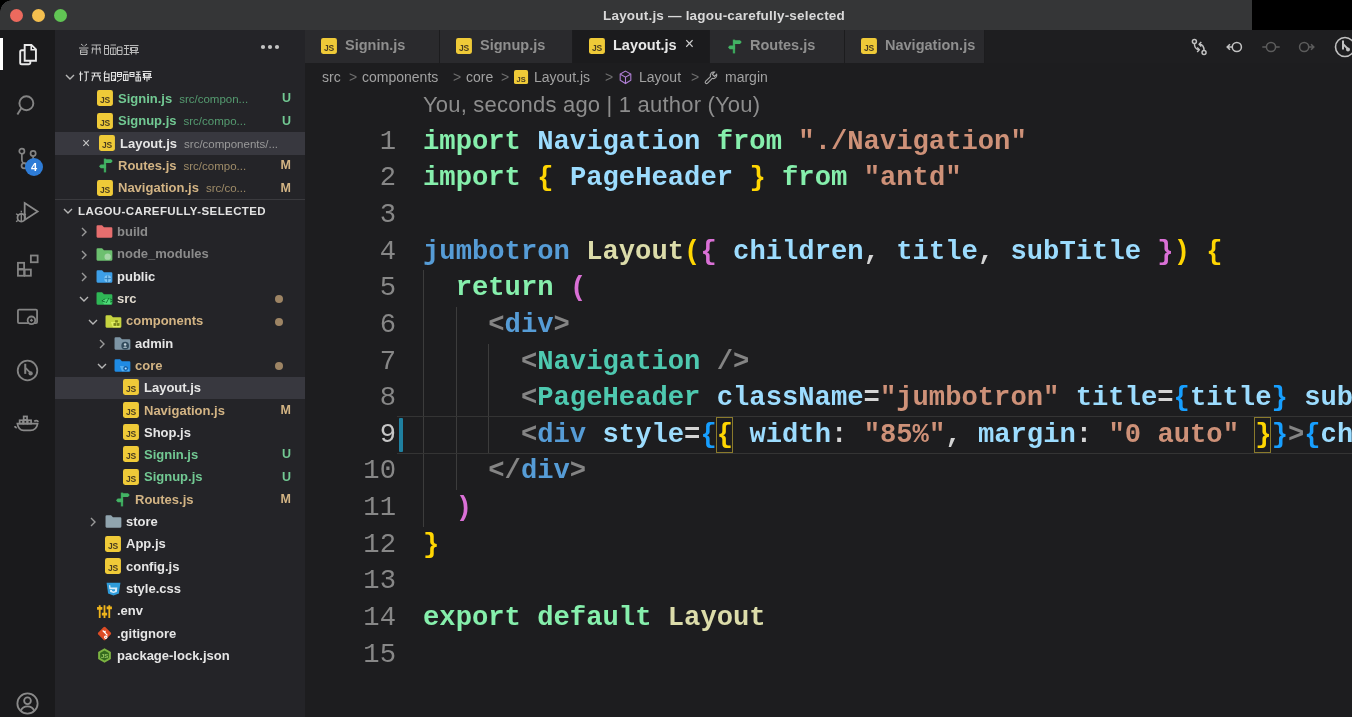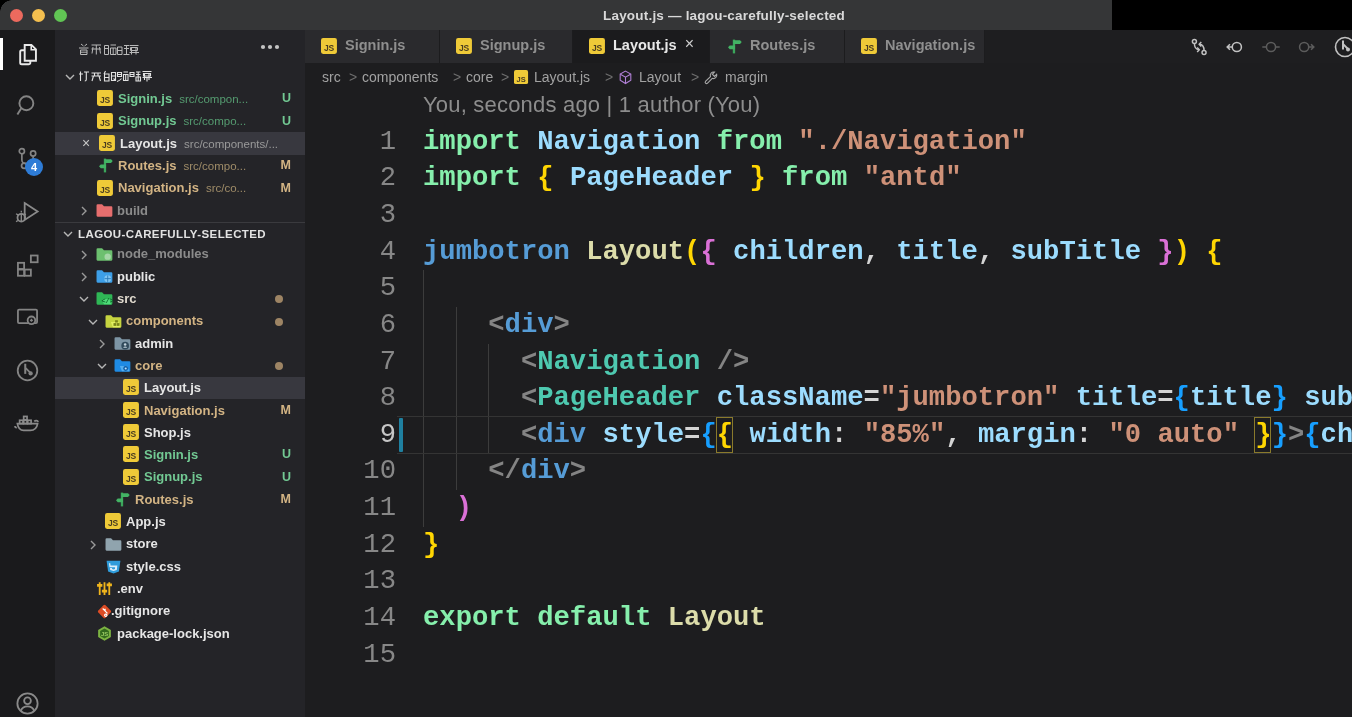--- a/index.html
+++ b/index.html
@@ -1,17 +1,17 @@
 <!DOCTYPE html>
 <html><head><meta charset="utf-8">
 <style>
 html,body{margin:0;padding:0;width:1352px;height:717px;overflow:hidden;background:#000;}
 *{box-sizing:border-box;}
 body{font-family:"Liberation Sans",sans-serif;position:relative;}
-#titlebar{position:absolute;left:0;top:0;width:1112px;height:30px;background:#353637;}
+#titlebar{position:absolute;left:0;top:0;width:1252px;height:30px;background:#353637;}
 .tl{position:absolute;top:9px;width:13px;height:13px;border-radius:50%;}
 #title{position:absolute;top:0;left:0;width:1448px;height:30px;line-height:31px;text-align:center;color:#d9d9d9;font-size:13.5px;font-weight:700;letter-spacing:.2px;}
 #activity{position:absolute;left:0;top:30px;width:55px;height:687px;background:#1a1a1c;}
 .ai{position:absolute;left:14px;width:27px;height:27px;}
 #sidebar{position:absolute;left:55px;top:30px;width:250px;height:687px;background:#242428;}
 #sbtitle{position:absolute;left:23px;top:10px;height:14px;color:#b9b9b9;}
 #rows{position:absolute;left:0;top:35.4px;width:250px;}
 .tr{position:relative;width:250px;height:22.333px;}
 .tr.sel{background:#38383f;}
 .chev{position:absolute;top:4px;width:14px;height:14px;}
@@ -194,34 +194,34 @@
         <span class="tn tan" style="left:63px">Routes.js<span class="desc tand">src/compo...</span></span>
         <span class="bdg tan">M</span>
       </div>
   <div class="tr">
         <svg class="ticon" style="left:42px" viewBox="0 0 16 16">
           <use href="#jsq"></use>
         </svg>
         <span class="tn tan" style="left:63px">Navigation.js<span class="desc tand">src/co...</span></span>
         <span class="bdg tan">M</span>
       </div>
-  <div class="tr">
-        <svg class="chev" style="left:22px;top:4.5px" viewBox="0 0 14 14" fill="none" stroke="#9a9a9a" stroke-width="1.4">
-          <path d="M5 3l4 4-4 4"></path>
-        </svg>
-        <svg class="ticon" style="left:41px" viewBox="0 0 16 16">
-          <use href="#fold" fill="#e66e6e"></use>
-        </svg>
-        <span class="tn dim" style="left:62px">build</span>
-      </div>
   <div class="tr" style="border-top:1px solid #3a3a3e;height:21.333px">
         <svg class="chev" style="left:6px;top:4px" viewBox="0 0 14 14" fill="none" stroke="#b6b6b6" stroke-width="1.4">
           <path d="M3 5l4 4 4-4"></path>
         </svg>
         <span class="tn hdr" style="left:23px;letter-spacing:.4px;">LAGOU-CAREFULLY-SELECTED</span>
+      </div>
+  <div class="tr">
+        <svg class="chev" style="left:22px;top:4.5px" viewBox="0 0 14 14" fill="none" stroke="#9a9a9a" stroke-width="1.4">
+          <path d="M5 3l4 4-4 4"></path>
+        </svg>
+        <svg class="ticon" style="left:41px" viewBox="0 0 16 16">
+          <use href="#fold" fill="#e66e6e"></use>
+        </svg>
+        <span class="tn dim" style="left:62px">build</span>
       </div>
   <div class="tr">
         <svg class="chev" style="left:22px;top:4.5px" viewBox="0 0 14 14" fill="none" stroke="#9a9a9a" stroke-width="1.4">
           <path d="M5 3l4 4-4 4"></path>
         </svg>
         <svg class="ticon" style="left:41px" viewBox="0 0 16 16">
           <use href="#fold" fill="#6cc06f"></use>
           <circle cx="11" cy="10" r="3" fill="#a5d6a7"></circle>
         </svg>
         <span class="tn dim" style="left:62px">node_modules</span>
@@ -322,51 +322,57 @@
         <span class="bdg grn">U</span>
       </div>
   <div class="tr">
         <svg class="ticon" style="left:59px" viewBox="0 0 16 16">
           <use href="#route"></use>
         </svg>
         <span class="tn tan" style="left:80px">Routes.js</span>
         <span class="bdg tan">M</span>
       </div>
   <div class="tr">
-        <svg class="ticon" style="left:50px" viewBox="0 0 16 16">
-          <use href="#jsq"></use>
-        </svg>
-        <span class="tn wht" style="left:71px">App.js</span>
-      </div>
-  <div class="tr">
         <svg class="chev" style="left:31px;top:4.5px" viewBox="0 0 14 14" fill="none" stroke="#9a9a9a" stroke-width="1.4">
           <path d="M5 3l4 4-4 4"></path>
         </svg>
         <svg class="ticon" style="left:50px" viewBox="0 0 16 16">
           <use href="#fold" fill="#90a4ae"></use>
         </svg>
         <span class="tn wht" style="left:71px">store</span>
       </div>
   <div class="tr">
         <svg class="ticon" style="left:50px" viewBox="0 0 16 16">
+          <use href="#jsq"></use>
+        </svg>
+        <span class="tn wht" style="left:71px">App.js</span>
+      </div>
+  <div class="tr">
+        <svg class="ticon" style="left:50px" viewBox="0 0 16 16">
+          <use href="#jsq"></use>
+        </svg>
+        <span class="tn wht" style="left:71px">config.js</span>
+      </div>
+  <div class="tr">
+        <svg class="ticon" style="left:50px" viewBox="0 0 16 16">
           <use href="#cssi"></use>
         </svg>
         <span class="tn wht" style="left:71px">style.css</span>
       </div>
   <div class="tr">
         <svg class="ticon" style="left:41px" viewBox="0 0 16 16">
           <use href="#envi"></use>
         </svg>
         <span class="tn wht" style="left:62px">.env</span>
       </div>
   <div class="tr">
         <svg class="ticon" style="left:41px" viewBox="0 0 16 16">
           <use href="#giti"></use>
         </svg>
-        <span class="tn wht" style="left:56px">.gitignore</span>
+        <span class="tn wht" style="left:62px">.gitignore</span>
       </div>
   <div class="tr">
         <svg class="ticon" style="left:41px" viewBox="0 0 16 16">
           <use href="#npmh"></use>
         </svg>
         <span class="tn wht" style="left:62px">package-lock.json</span>
       </div>
  </div>
 </div>
 <div id="editor">
@@ -469,20 +475,21 @@
       </div>
   <div class="cl" style="top:105.9px">
         <span class="num">3</span>
       </div>
   <div class="cl" style="top:142.6px">
         <span class="num">4</span>
         <span class="cc"><span class="b">jumbotron</span> <span class="f">Layout</span><span class="y">(</span><span class="o">{</span> <span class="v">children</span><span class="p">,</span> <span class="v">title</span><span class="p">,</span> <span class="v">subTitle</span> <span class="o">}</span><span class="y">)</span> <span class="y">{</span></span>
       </div>
   <div class="cl" style="top:179.2px">
         <span class="num">5</span>
+        <span class="cc">  <span class="k">return</span> <span class="o">(</span></span>
       </div>
   <div class="cl" style="top:215.9px">
         <span class="num">6</span>
         <span class="cc">    <span class="t">&lt;</span><span class="b">div</span><span class="t">&gt;</span></span>
       </div>
   <div class="cl" style="top:252.5px">
         <span class="num">7</span>
         <span class="cc">      <span class="t">&lt;</span><span class="g">Navigation</span> <span class="t">/&gt;</span></span>
       </div>
   <div class="cl" style="top:289.1px">

